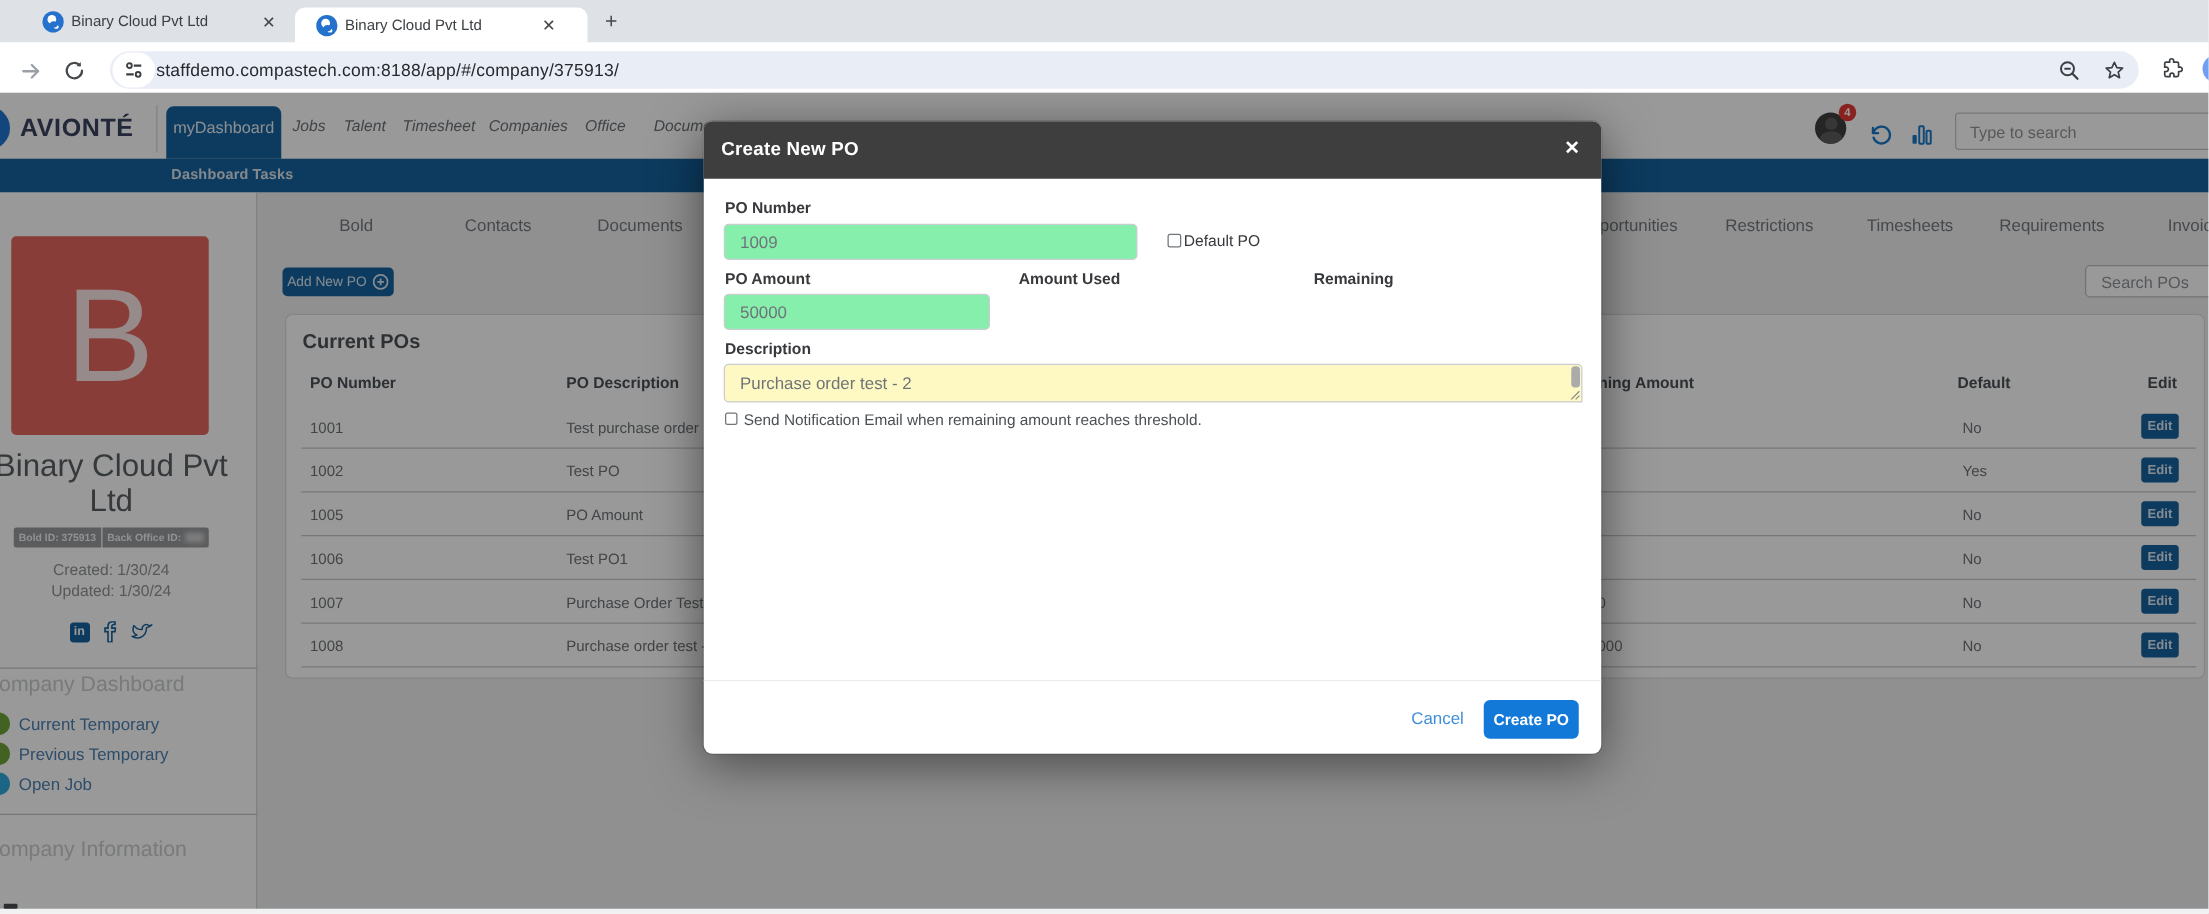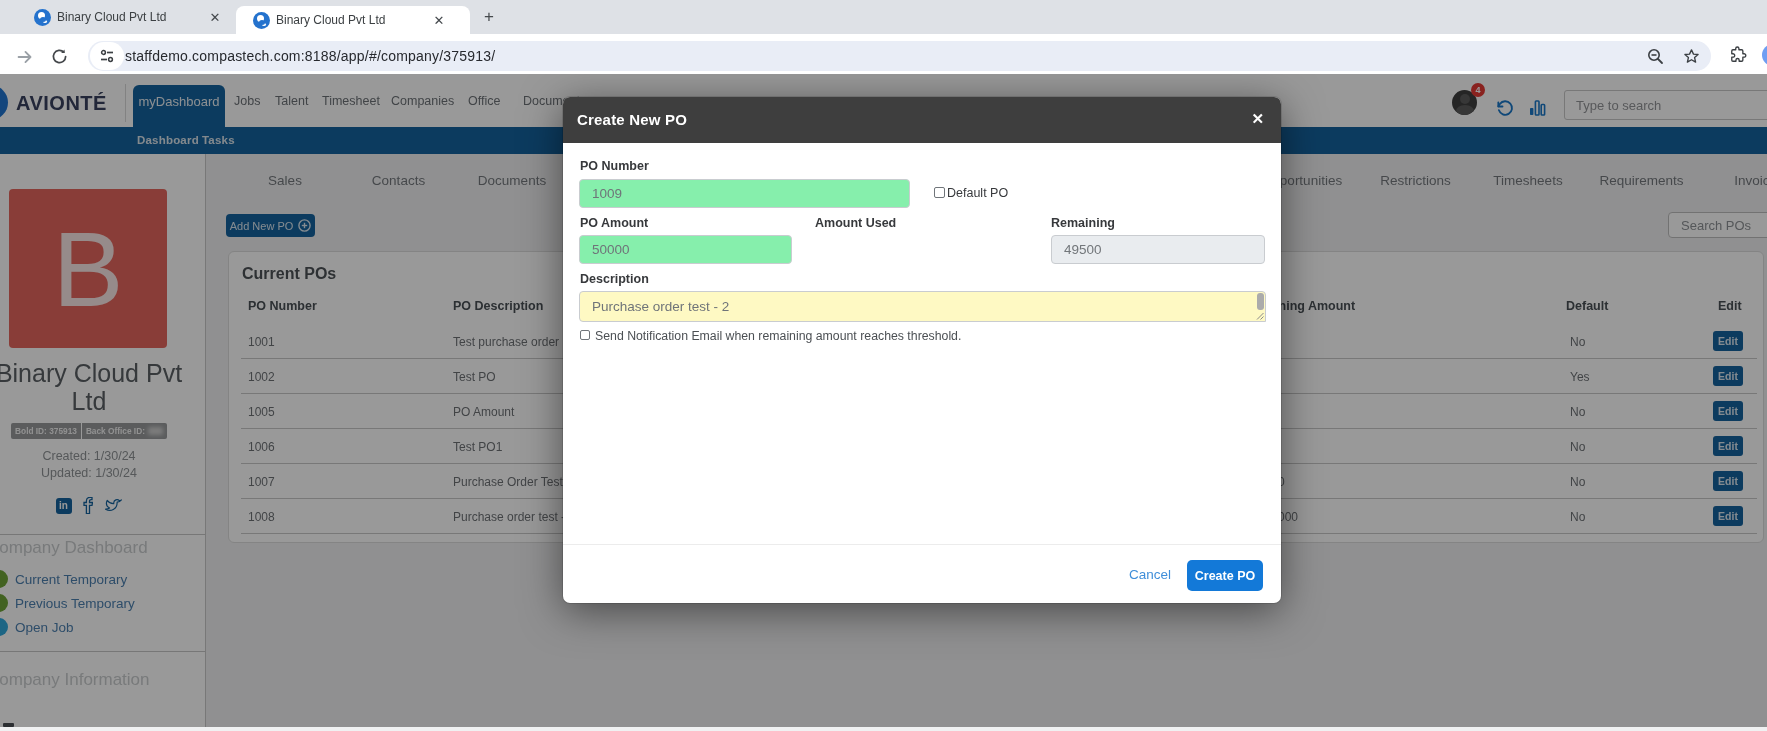--- a/index.html
+++ b/index.html
@@ -27,21 +27,21 @@
   .obicon { position:absolute; top:6px; }
   .puzzle { position:absolute; left:1729px; top:11px; }
   .avatar-sliver { position:absolute; left:1762px; top:10px; width:22px; height:22px; border-radius:50%; background:#6f9ef2; }
 
   
   .page { position:absolute; left:0; top:74px; width:1767px; height:674px; background:#f0f1f2; overflow:hidden; }
   .appbar { position:absolute; left:0; top:0; width:1767px; height:53px; background:#fff; }
   .logo-circle { position:absolute; left:-27px; top:11px; width:35px; height:35px; border-radius:50%; background:#2176d1; }
   .wordmark { position:absolute; left:16px; top:18px; font-size:20px; font-weight:700; letter-spacing:.5px; color:#39415f; }
   .logo-divider { position:absolute; left:125px; top:10px; width:1px; height:38px; background:#d9d9d9; }
-  .mainnav-item { position:absolute; top:20px; font-size:12.5px; color:#6d7277; white-space:nowrap; }
+  .mainnav-item { position:absolute; top:20px; font-size:12.5px; color:#6d7277; white-space:nowrap;font-style:italic; }
   .mydash-tab { position:absolute; left:133px; top:11px; width:92px; height:42px; background:var(--navy); border-radius:6px 6px 0 0; color:#e9eff4; font-size:13px; display:flex; align-items:flex-start; justify-content:center; padding-top:9px; }
   .avatar { position:absolute; left:1452px; top:16px; width:25px; height:25px; border-radius:50%; background:#3f3f3f; overflow:hidden; }
   .avatar::before { content:""; position:absolute; left:7.5px; top:4px; width:10px; height:10px; border-radius:50%; background:#5c5c5c; }
   .avatar::after { content:""; position:absolute; left:3.5px; top:15px; width:18px; height:12px; border-radius:50%; background:#5c5c5c; }
   .notif-badge { position:absolute; left:1471px; top:9px; width:14px; height:14px; border-radius:50%; background:var(--red); color:#fff; font-size:9px; font-weight:700; display:flex; align-items:center; justify-content:center; }
   .hicon { position:absolute; top:24px; }
   .hsearch { position:absolute; left:1564px; top:16px; width:224px; height:30px; border:1px solid #c8c8c8; border-radius:3px; background:#fff; font-size:13px; color:#6f7479; padding-left:11px; font-family:"Liberation Sans",sans-serif; }
   .hsearch::placeholder { color:#939598; }
   .subnav { position:absolute; left:0; top:53px; width:1767px; height:27px; background:var(--navy); }
   .subnav span { position:absolute; top:7px; font-size:11.5px; font-weight:700; color:#dbe4ec; letter-spacing:.2px; }
@@ -236,21 +236,21 @@
     <span class="side-item" style="top: 466px;">Open Job</span>
   </div>
         </div>
       <div class="side-div" style="top:497px"></div>
       <div class="side-head" style="top:516px">Company Information</div>
       <div class="frag-bottom"></div>
     </div>
 
     <div class="main">
       <div id="ctabs">
-          <div class="ctab" style="left: 79px;">Sales</div>
+          <div class="ctab" style="left: 79px;">Bold</div>
           <div class="ctab" style="left: 192.5px;">Contacts</div>
           <div class="ctab" style="left: 306px;">Documents</div>
           <div class="ctab" style="left: 1096px;">Opportunities</div>
           <div class="ctab" style="left: 1209.5px;">Restrictions</div>
           <div class="ctab" style="left: 1322px;">Timesheets</div>
           <div class="ctab" style="left: 1435.5px;">Requirements</div>
           <div class="ctab" style="left: 1553px;">Invoices</div>
         </div>
       <button class="addbtn">
         <span>Add New PO</span>
@@ -329,21 +329,20 @@
         <span class="modal-close">✕</span>
       </div>
       <div class="mlabel" style="left:17px;top:62px">PO Number</div>
       <input class="minput" style="left: 16px; top: 82px; width: 331px;" value="1009">
       <span class="mcheck" style="left:371px;top:90px"></span>
       <span class="mchecklabel" style="left:384px;top:89px">Default PO</span>
       <div class="mlabel" style="left:17px;top:119px">PO Amount</div>
       <div class="mlabel" style="left:252px;top:119px">Amount Used</div>
       <div class="mlabel" style="left:488px;top:119px">Remaining</div>
       <input class="minput" style="left: 16px; top: 138px; width: 213px;" value="50000">
-      <input class="minput" style="left: 488px; top: 138px; width: 214px;" disabled="" value="49500">
       <div class="mlabel" style="left:17px;top:175px">Description</div>
       <div class="mta">
         <span class="val">Purchase order test - 2</span>
         <span class="thumb"></span>
         <svg class="grip" viewBox="0 0 8 8">
           <line x1="1" y1="7.5" x2="7.5" y2="1" stroke="#8a8a8a" stroke-width="1"></line>
           <line x1="4.5" y1="7.5" x2="7.5" y2="4.5" stroke="#8a8a8a" stroke-width="1"></line>
         </svg>
       </div>
       <span class="mcheck" style="left:17px;top:233px;width:10px;height:10px"></span>

